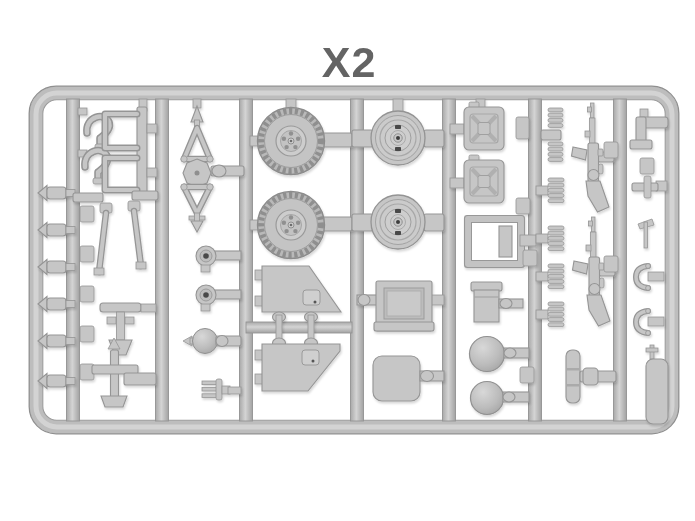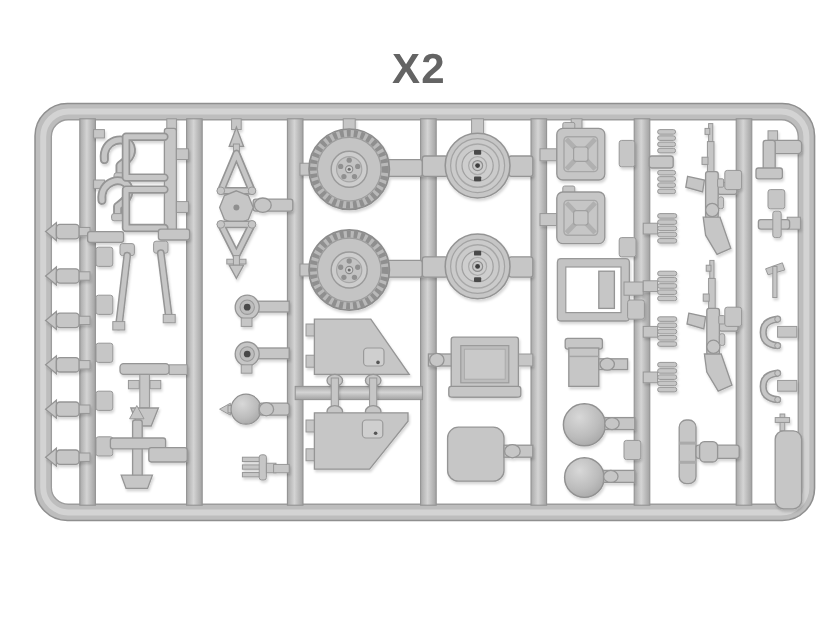--- a/index.html
+++ b/index.html
@@ -1,19 +1,19 @@
 <!DOCTYPE html>
 <html style="--page-bg: #ffffff; --label: #646464; --plastic: #c6c6c6; --plastic-light: #d0d0d0; --plastic-edge: #959595; --hole: #4a4a4a;"><head>
 <meta charset="utf-8">
 <style>
   html,body{margin:0;padding:0;background:var(--page-bg,#ffffff);}
   #canvas{position:relative;width:695px;height:521px;overflow:hidden;background:var(--page-bg,#ffffff);
           font-family:"Liberation Sans", sans-serif;}
   #qty-label{position:absolute;left:349px;top:38px;transform:translateX(-50%);
-             font-size:35px;font-weight:700;letter-spacing:1px;color:var(--label,#646464);}
+             font-size:43px;font-weight:700;letter-spacing:1px;color:var(--label,#646464);}
   svg{position:absolute;left:0;top:0;}
   .pf{fill:var(--plastic,#c6c6c6);stroke:var(--plastic-edge,#959595);stroke-width:1.1;}
   .edge{fill:none;stroke:var(--plastic-edge,#959595);stroke-linecap:round;stroke-linejoin:round;}
   .core{fill:none;stroke:var(--plastic,#c6c6c6);stroke-linecap:round;stroke-linejoin:round;}
   .hole{fill:var(--hole,#4a4a4a);stroke:none;}
   .thin{stroke-width:0.8;}
 </style>
 </head>
 <body>
 

